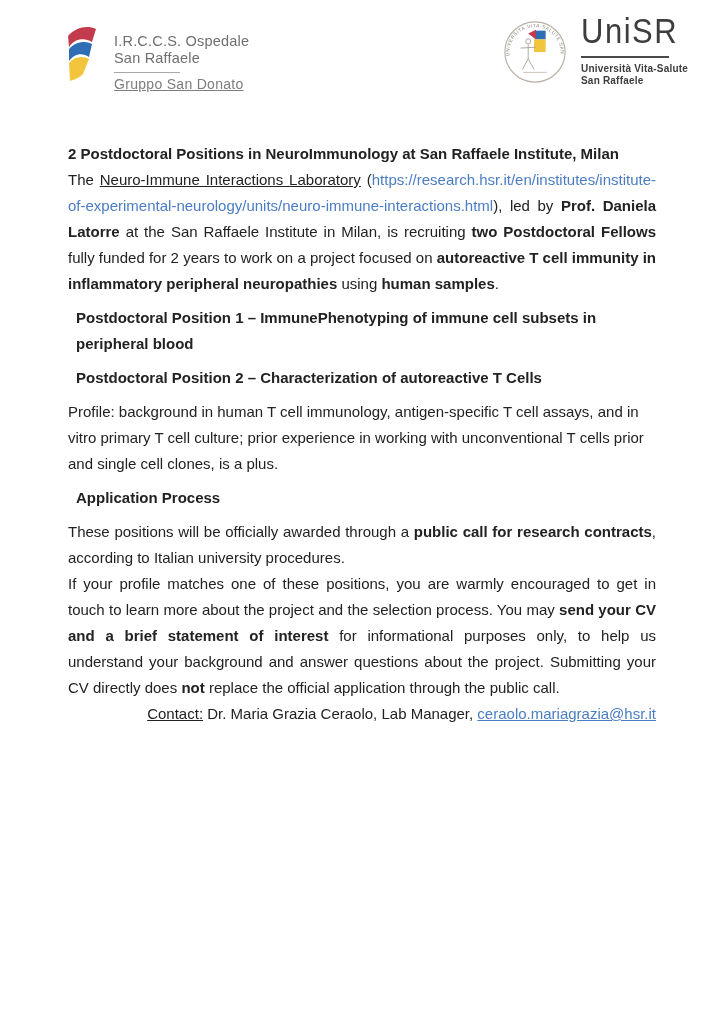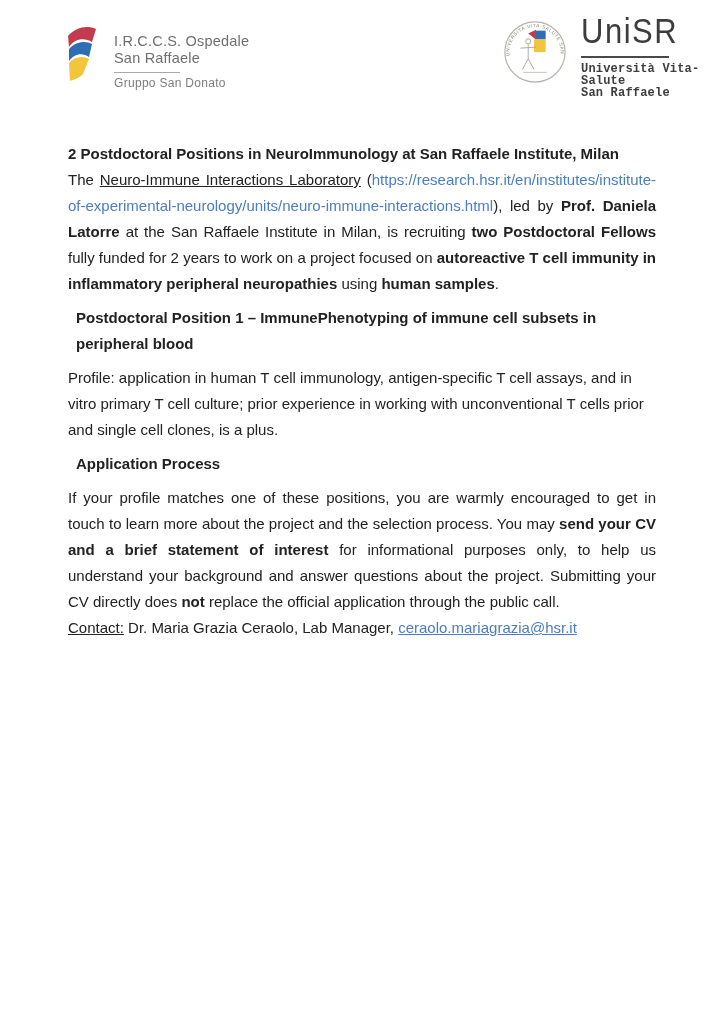--- a/index.html
+++ b/index.html
@@ -31,23 +31,24 @@
     line-height: 17px;
     color: #6f6f6f;
     letter-spacing: 0.2px;
   }
   .hsr-rule {
     width: 66px;
     border-top: 1px solid #a8a8a8;
     margin: 5px 0 3px 0;
   }
   .hsr-sub {
-    font-size: 12px;
+    font-size: 14px;
     color: #7d7d7d;
     letter-spacing: 0.3px;
+    text-decoration: underline;
   }
 
   .unisr-logo {
     position: absolute;
     left: 502px;
     top: 14px;
     display: flex;
     gap: 13px;
     align-items: flex-start;
   }
@@ -60,26 +61,25 @@
     font-weight: 400;
     transform: scaleY(1.12);
     transform-origin: top left;
   }
   .unisr-rule {
     width: 88px;
     border-top: 2px solid #4a4a4a;
     margin: 10px 0 5px 0;
   }
   .unisr-sub {
-    font-size: 12px;
+    font-size: 10px;
     line-height: 12px;
     font-weight: 700;
     color: #3d3d3d;
     letter-spacing: 0.2px;
-    font-family: Liberation Mono, monospace;
   }
 
   
   .content {
     position: absolute;
     left: 68px;
     top: 141px;
     width: 588px;
     font-size: 15px;
     line-height: 26px;
@@ -96,21 +96,21 @@
     margin: 8px;
     line-height: 26px;
   }
   .content p { margin: 0; }
   .just { text-align: justify; }
   .mt-para     { margin-top: 22px; }
   .mt-h-pos1   { margin-top: 6px;  }
   .mt-h-pos2   { margin-top: 12px; }
   .mt-h-app    { margin-top: 32px; }
   .mt-cv       { margin-top: 16px; }
-  .mt-contact  { margin-top: 6px;  }
+  .mt-contact  { margin-top: 6px; text-align: right;  }
 
   .b { font-weight: 700; }
   .u { text-decoration: underline; margin-top: 26px; }
   a.link, span.link {
     color: #4a7dc4;
     text-decoration: none;
     overflow-wrap: anywhere;
     cursor: pointer;
   }
   a.link.u { text-decoration: underline; }
@@ -163,22 +163,24 @@
     </div>
   </div>
 
   <main class="content">
     <h1>2 Postdoctoral Positions in NeuroImmunology at San Raffaele Institute, Milan</h1>
 
     <p class="just mt-para"><span>The </span><span class="u">Neuro-Immune Interactions Laboratory</span><span> (</span><a class="link">https://research.hsr.it/en/institutes/institute-of-experimental-neurology/units/neuro-immune-interactions.html</a><span>), led by </span><span class="b">Prof. Daniela Latorre</span><span> at the San Raffaele Institute in Milan, is recruiting </span><span class="b">two Postdoctoral Fellows</span><span> fully funded for 2 years to work on a project focused on </span><span class="b">autoreactive T cell immunity in inflammatory peripheral neuropathies</span><span> using </span><span class="b">human samples</span><span>.</span></p>
 
     <h2 class="mt-h-pos1">Postdoctoral Position 1 – ImmunePhenotyping of immune cell subsets in peripheral blood</h2>
 
-    <p>Profile: application in human T cell immunology, antigen-specific T cell assays, and in vitro primary T cell culture; prior experience in working with unconventional T cells prior and single cell clones, is a plus.</p>
+    <h2 class="mt-h-pos2">Postdoctoral Position 2 – Characterization of autoreactive T Cells</h2>
+    <p>Profile: background in human T cell immunology, antigen-specific T cell assays, and in vitro primary T cell culture; prior experience in working with unconventional T cells prior and single cell clones, is a plus.</p>
 
     <h2 class="mt-h-app">Application Process</h2>
+    <p class="just"><span>These positions will be officially awarded through a </span><span class="b">public call for research contracts</span><span>, according to Italian university procedures.</span></p>
 
     <p class="just mt-cv"><span>If your profile matches one of these positions, you are warmly encouraged to get in touch to learn more about the project and the selection process. You may </span><span class="b">send your CV and a brief statement of interest</span><span> for informational purposes only, to help us understand your background and answer questions about the project. Submitting your CV directly does </span><span class="b">not</span><span> replace the official application through the public call.</span></p>
 
     <p class="mt-contact"><span class="u">Contact:</span><span> Dr. Maria Grazia Ceraolo, Lab Manager, </span><a class="u link">ceraolo.mariagrazia@hsr.it</a></p>
   </main>
 
 </div>
 
 </body></html>

